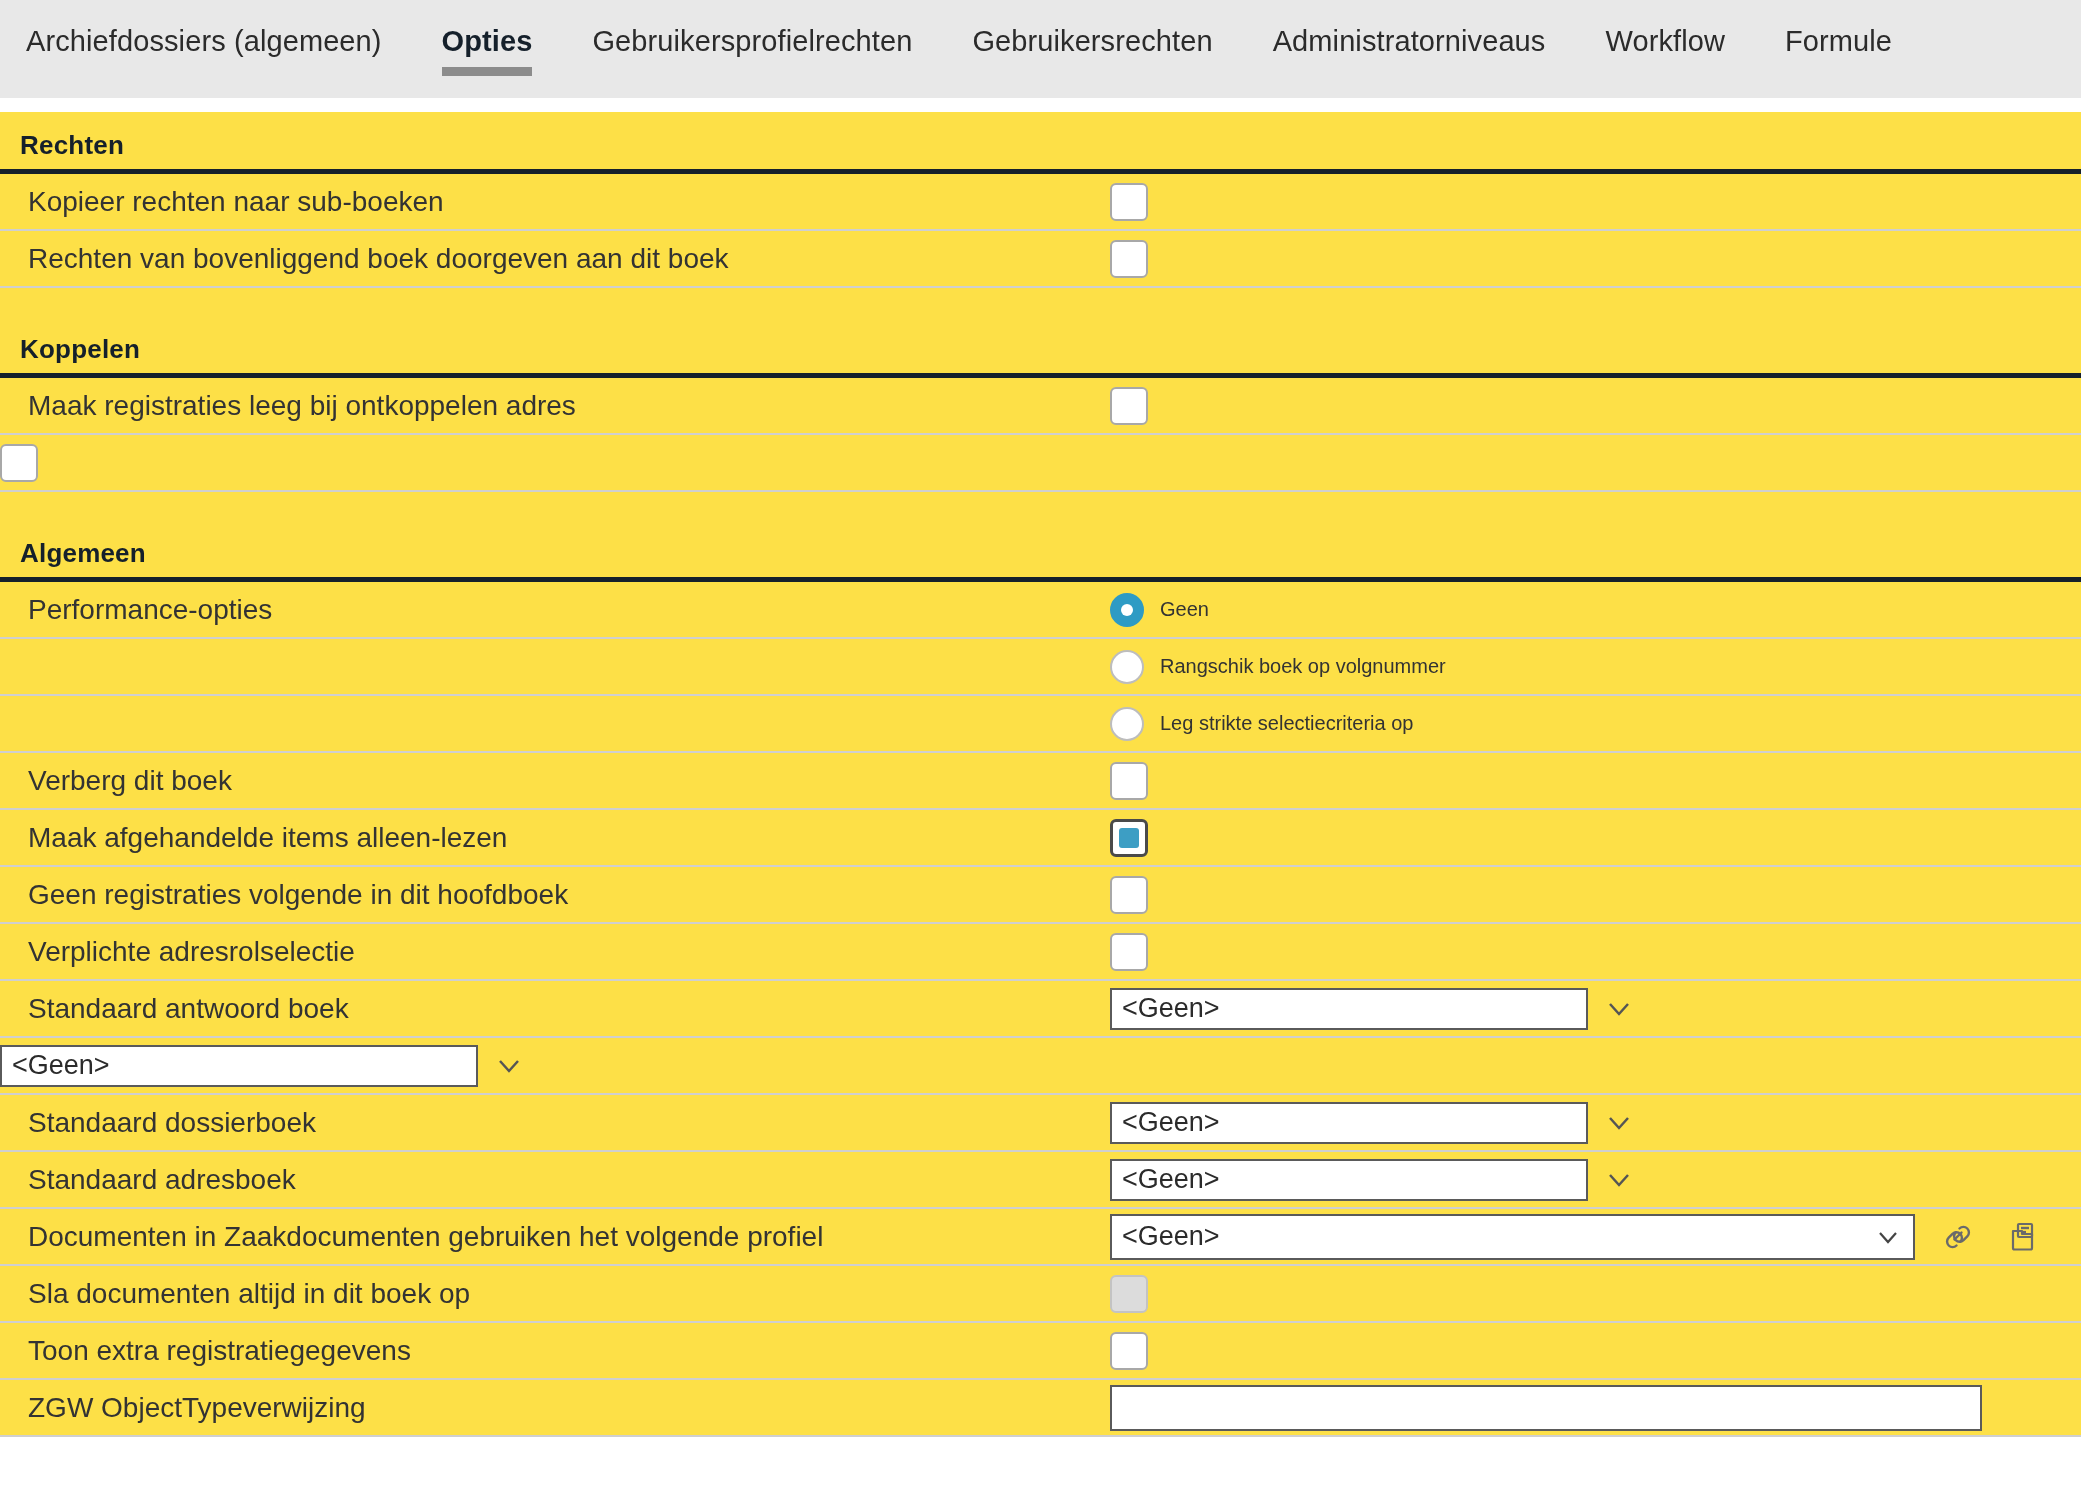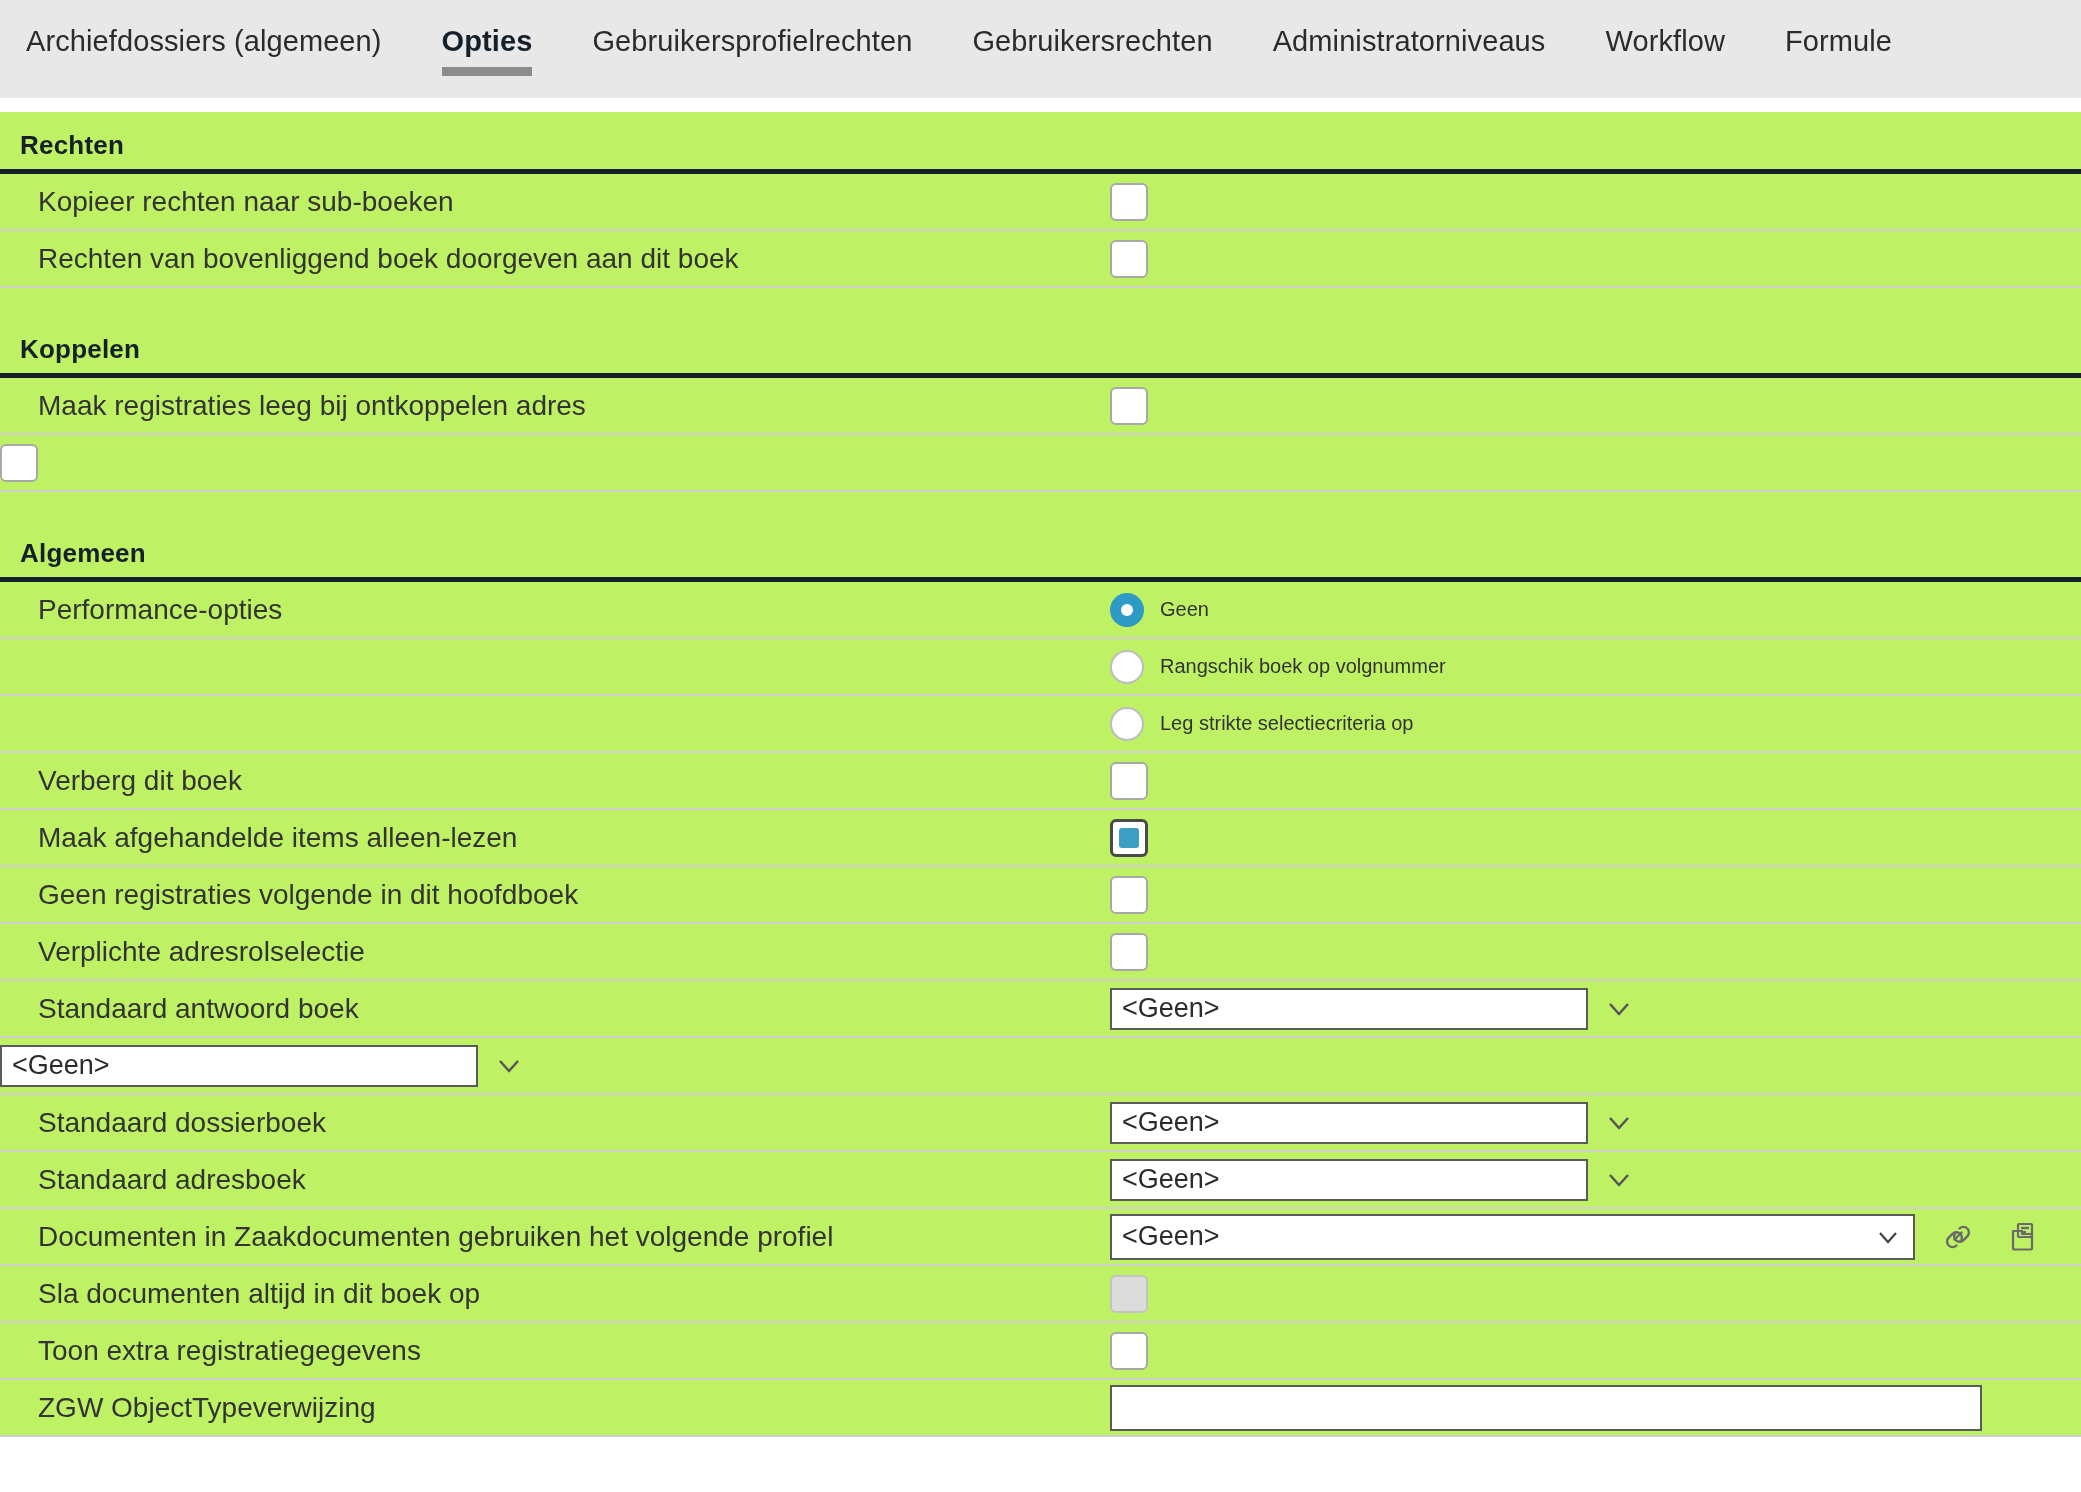--- a/index.html
+++ b/index.html
@@ -46,21 +46,21 @@
     position: absolute;
     left: 30px;
     right: 30px;
     bottom: 7px;
     height: 9px;
     background: #8c8c8c;
   }
 
   
   .content {
-    background: #bef264;
+    background: #fde047;
   }
   .section-header {
     font-size: 26px;
     font-weight: bold;
     color: #15202b;
     padding: 18px 0 8px 20px;
     border-bottom: 5px solid #15202b;
     box-sizing: border-box;
     letter-spacing: .2px;
   }
@@ -70,21 +70,21 @@
   .row {
     display: flex;
     align-items: center;
     height: 57px;
     border-bottom: 2px solid #cfcfcf;
     box-sizing: border-box;
   }
   .row-label {
     width: 1110px;
     flex: 0 0 1110px;
-    padding-left: 38px;
+    padding-left: 28px;
     box-sizing: border-box;
     font-size: 28px;
     color: #333333;
     white-space: nowrap;
   }
   .row-control {
     flex: 1 1 auto;
     display: flex;
     align-items: center;
     height: 100%;

